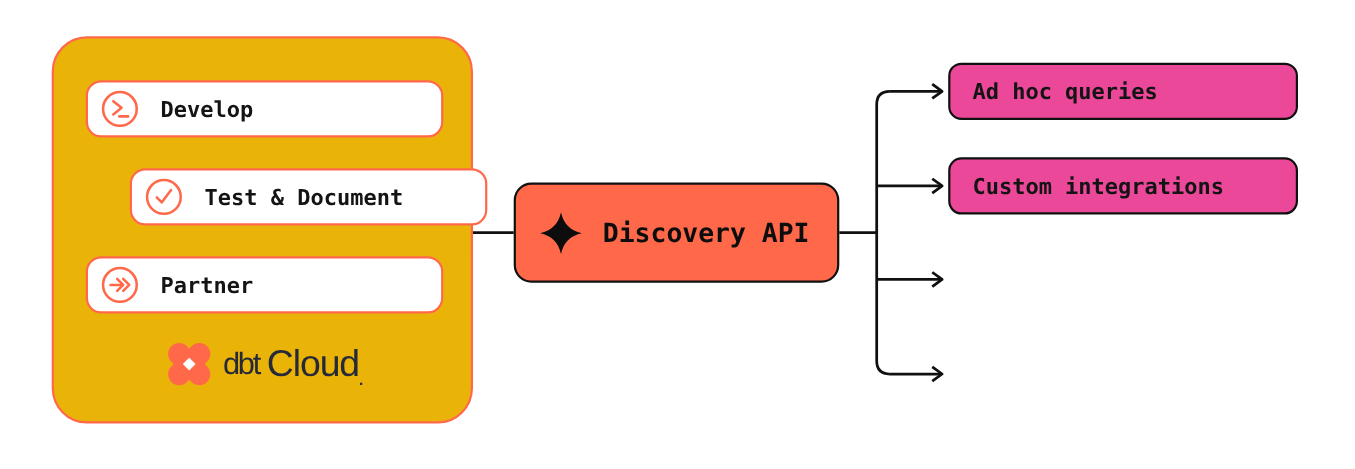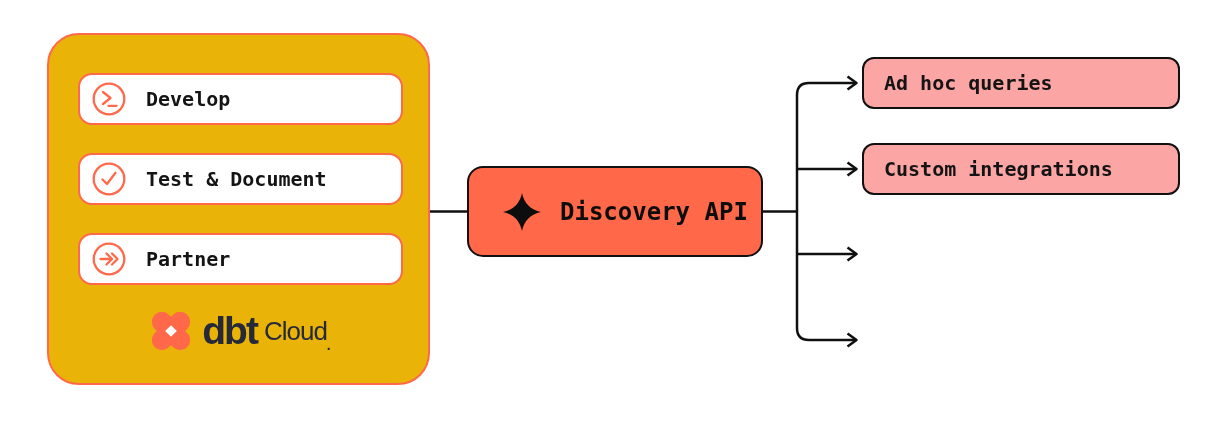--- a/index.html
+++ b/index.html
@@ -44,44 +44,44 @@
   }
   .step-box .step-icon { width: 34px; height: 34px; flex: 0 0 auto; display: block; }
   .step-label {
     margin-left: 20px;
     font-size: 20px;
     font-weight: 700;
     color: #141414;
     white-space: nowrap;
   }
   .step-develop  { top: 38px; }
-  .step-test     { top: 118px; }
+  .step-test     { top: 118px; margin-left: 40px; }
   .step-deploy   { top: 198px; }
 
   
   .logo {
     position: absolute;
     left: 0; right: 0;
     top: 272px;
     display: flex;
     align-items: center;
     justify-content: center;
     font-family: "Liberation Sans", sans-serif;
   }
   .logo .mark { width: 50px; height: 48px; display: block; }
   .logo .brand-bold {
     margin-left: 6px;
-    font-size: 39px;
-    font-weight: 700;
+    font-size: 28px;
+    font-weight: 400;
     letter-spacing: -2px;
     color: #262A38;
   }
   .logo .brand-light {
     margin-left: 7px;
-    font-size: 26px;
+    font-size: 34px;
     font-weight: 400;
     letter-spacing: -1px;
     color: #262A38;
   }
   .logo .tm-dot {
     align-self: flex-end;
     font-size: 14px;
     font-weight: 700;
     color: #262A38;
     line-height: 20px;
@@ -90,37 +90,37 @@
   
   .api-node {
     position: absolute;
     left: 467px; top: 166px;
     width: 296px; height: 91px;
     background: #FF694A;
     border: 2.8px solid #101010;
     border-radius: 16px;
     display: flex;
     align-items: center;
-    padding-left: 34px;
+    padding-left: 22px;
   }
   .api-node .sparkle { width: 38px; height: 38px; display: block; flex: 0 0 auto; }
   .api-label {
     margin-left: 19px;
     font-size: 24px;
     font-weight: 700;
     color: #0d0d0d;
     white-space: nowrap;
   }
 
   
   .consumer-box {
     position: absolute;
     left: 862px;
     width: 318px; height: 52px;
-    background: #fca5a5;
+    background: #ec4899;
     border: 2.5px solid #101010;
     border-radius: 12px;
     display: flex;
     align-items: center;
     padding-left: 20px;
   }
   .consumer-label {
     font-size: 20px;
     font-weight: 700;
     color: #141414;

